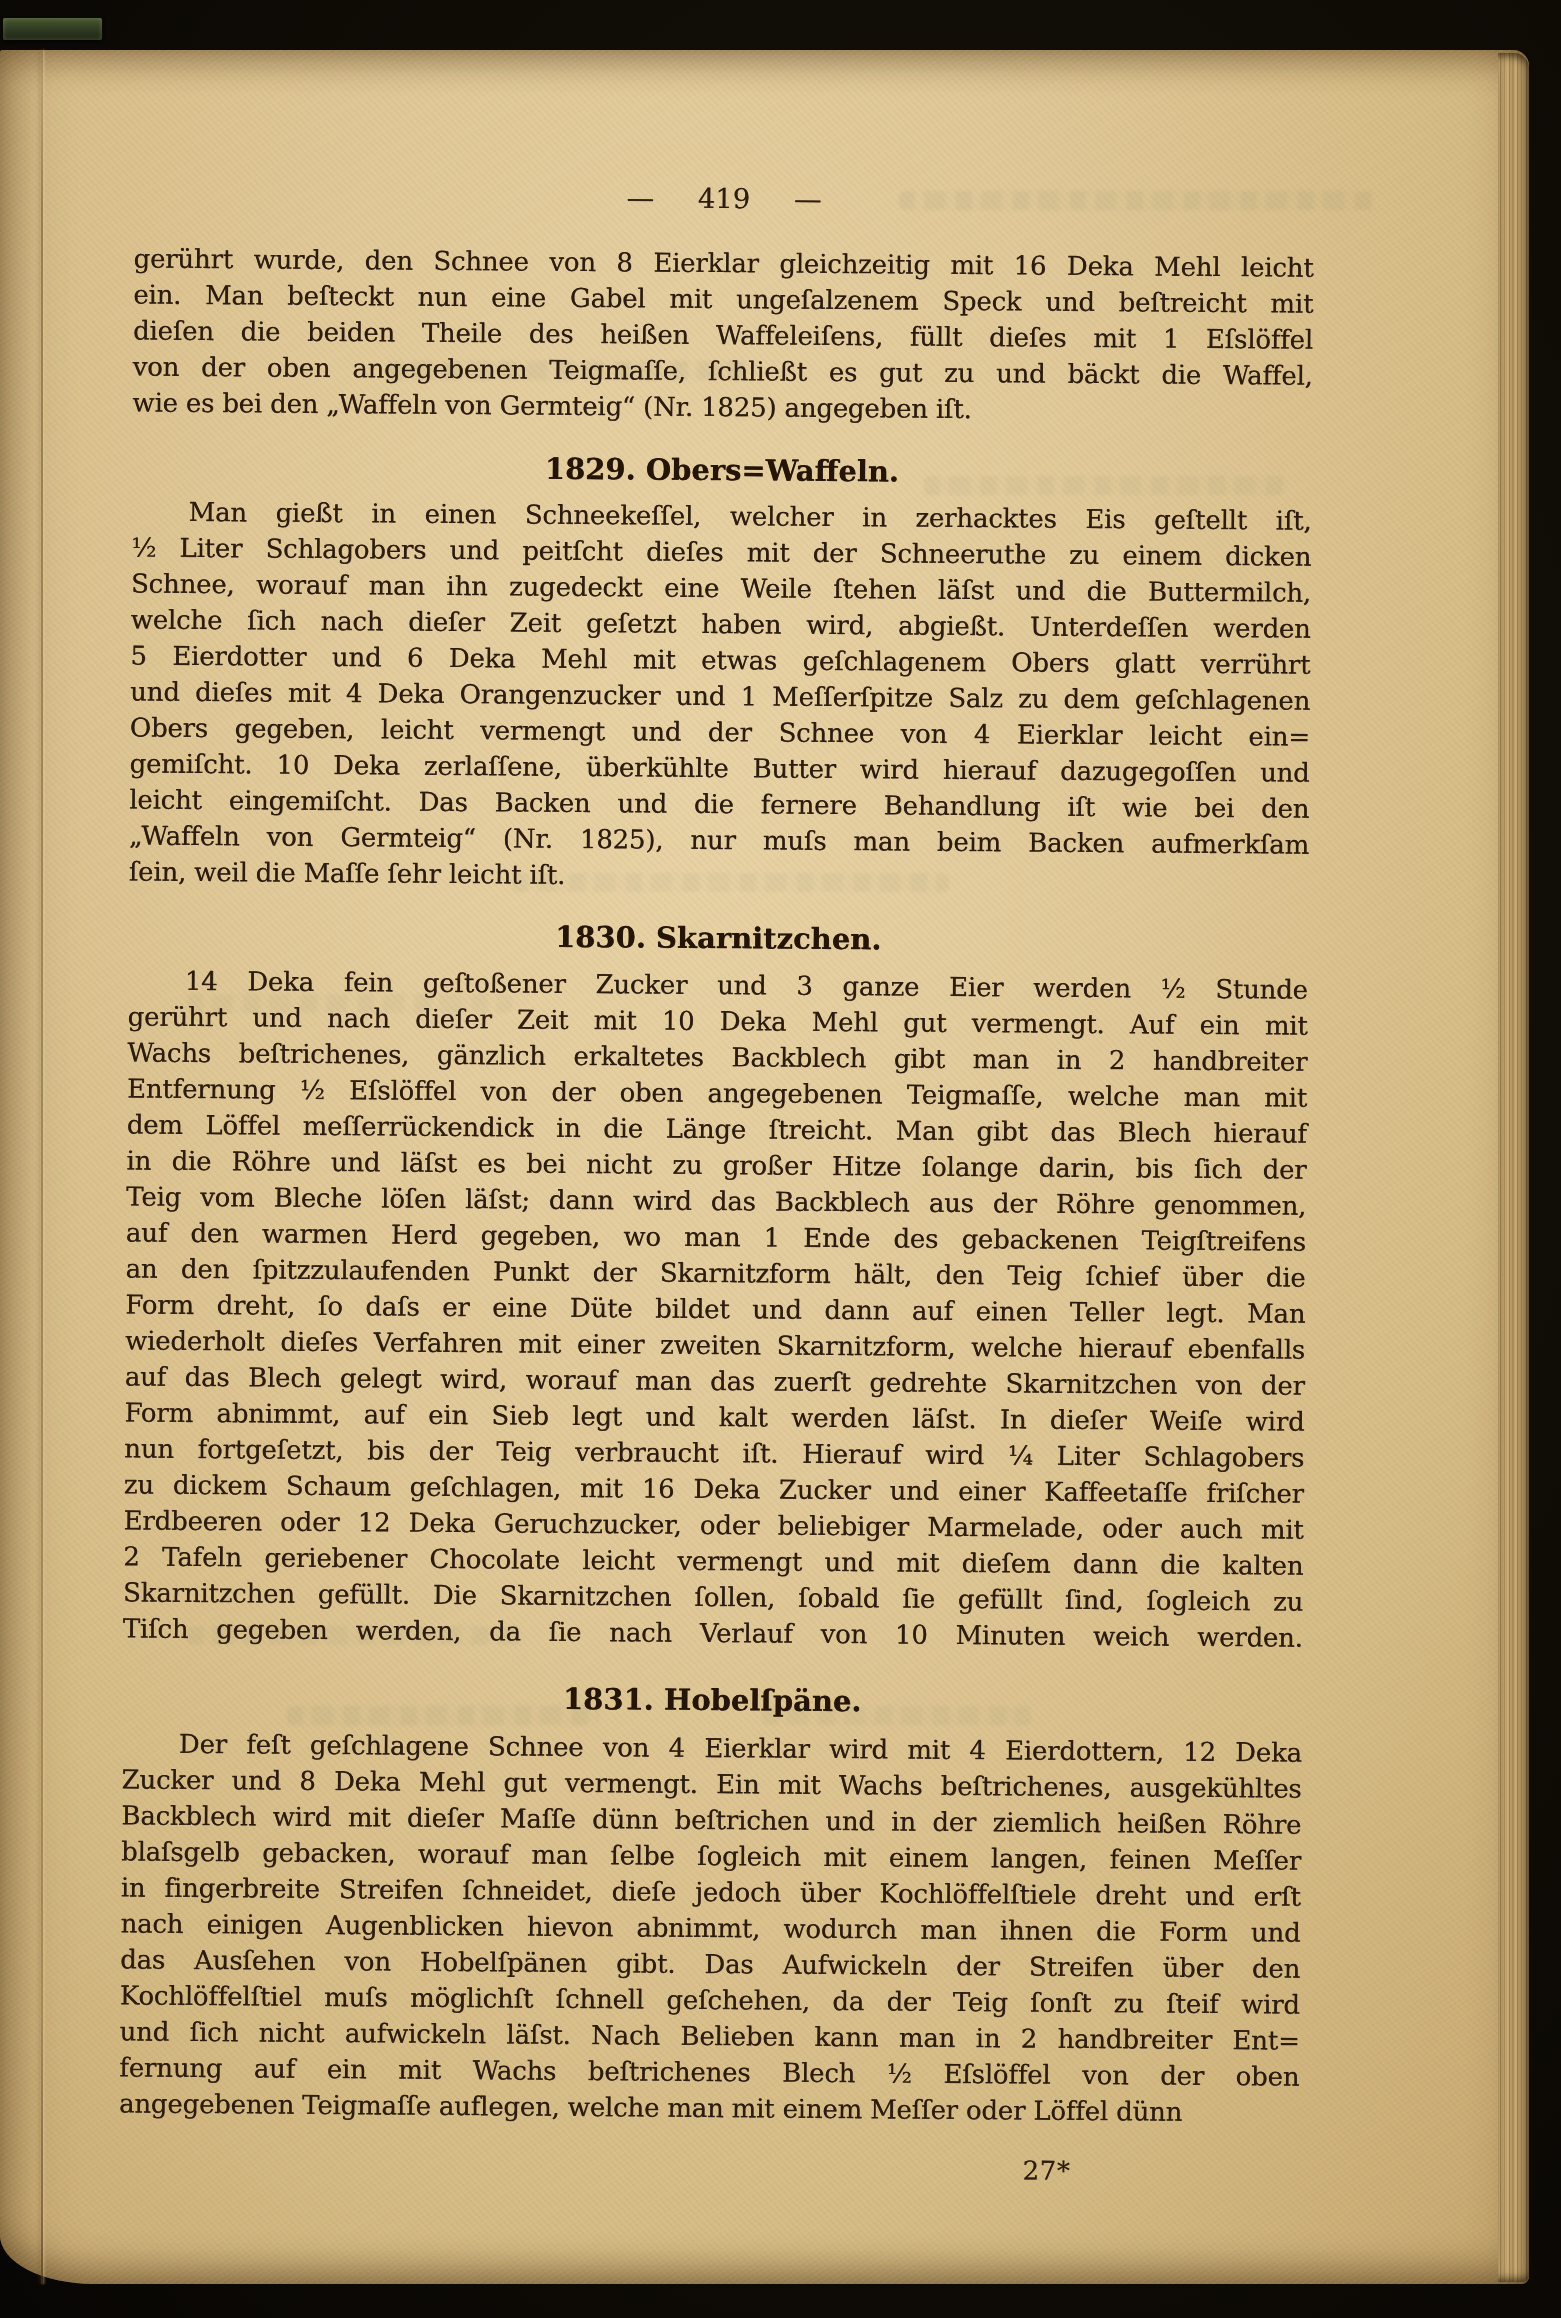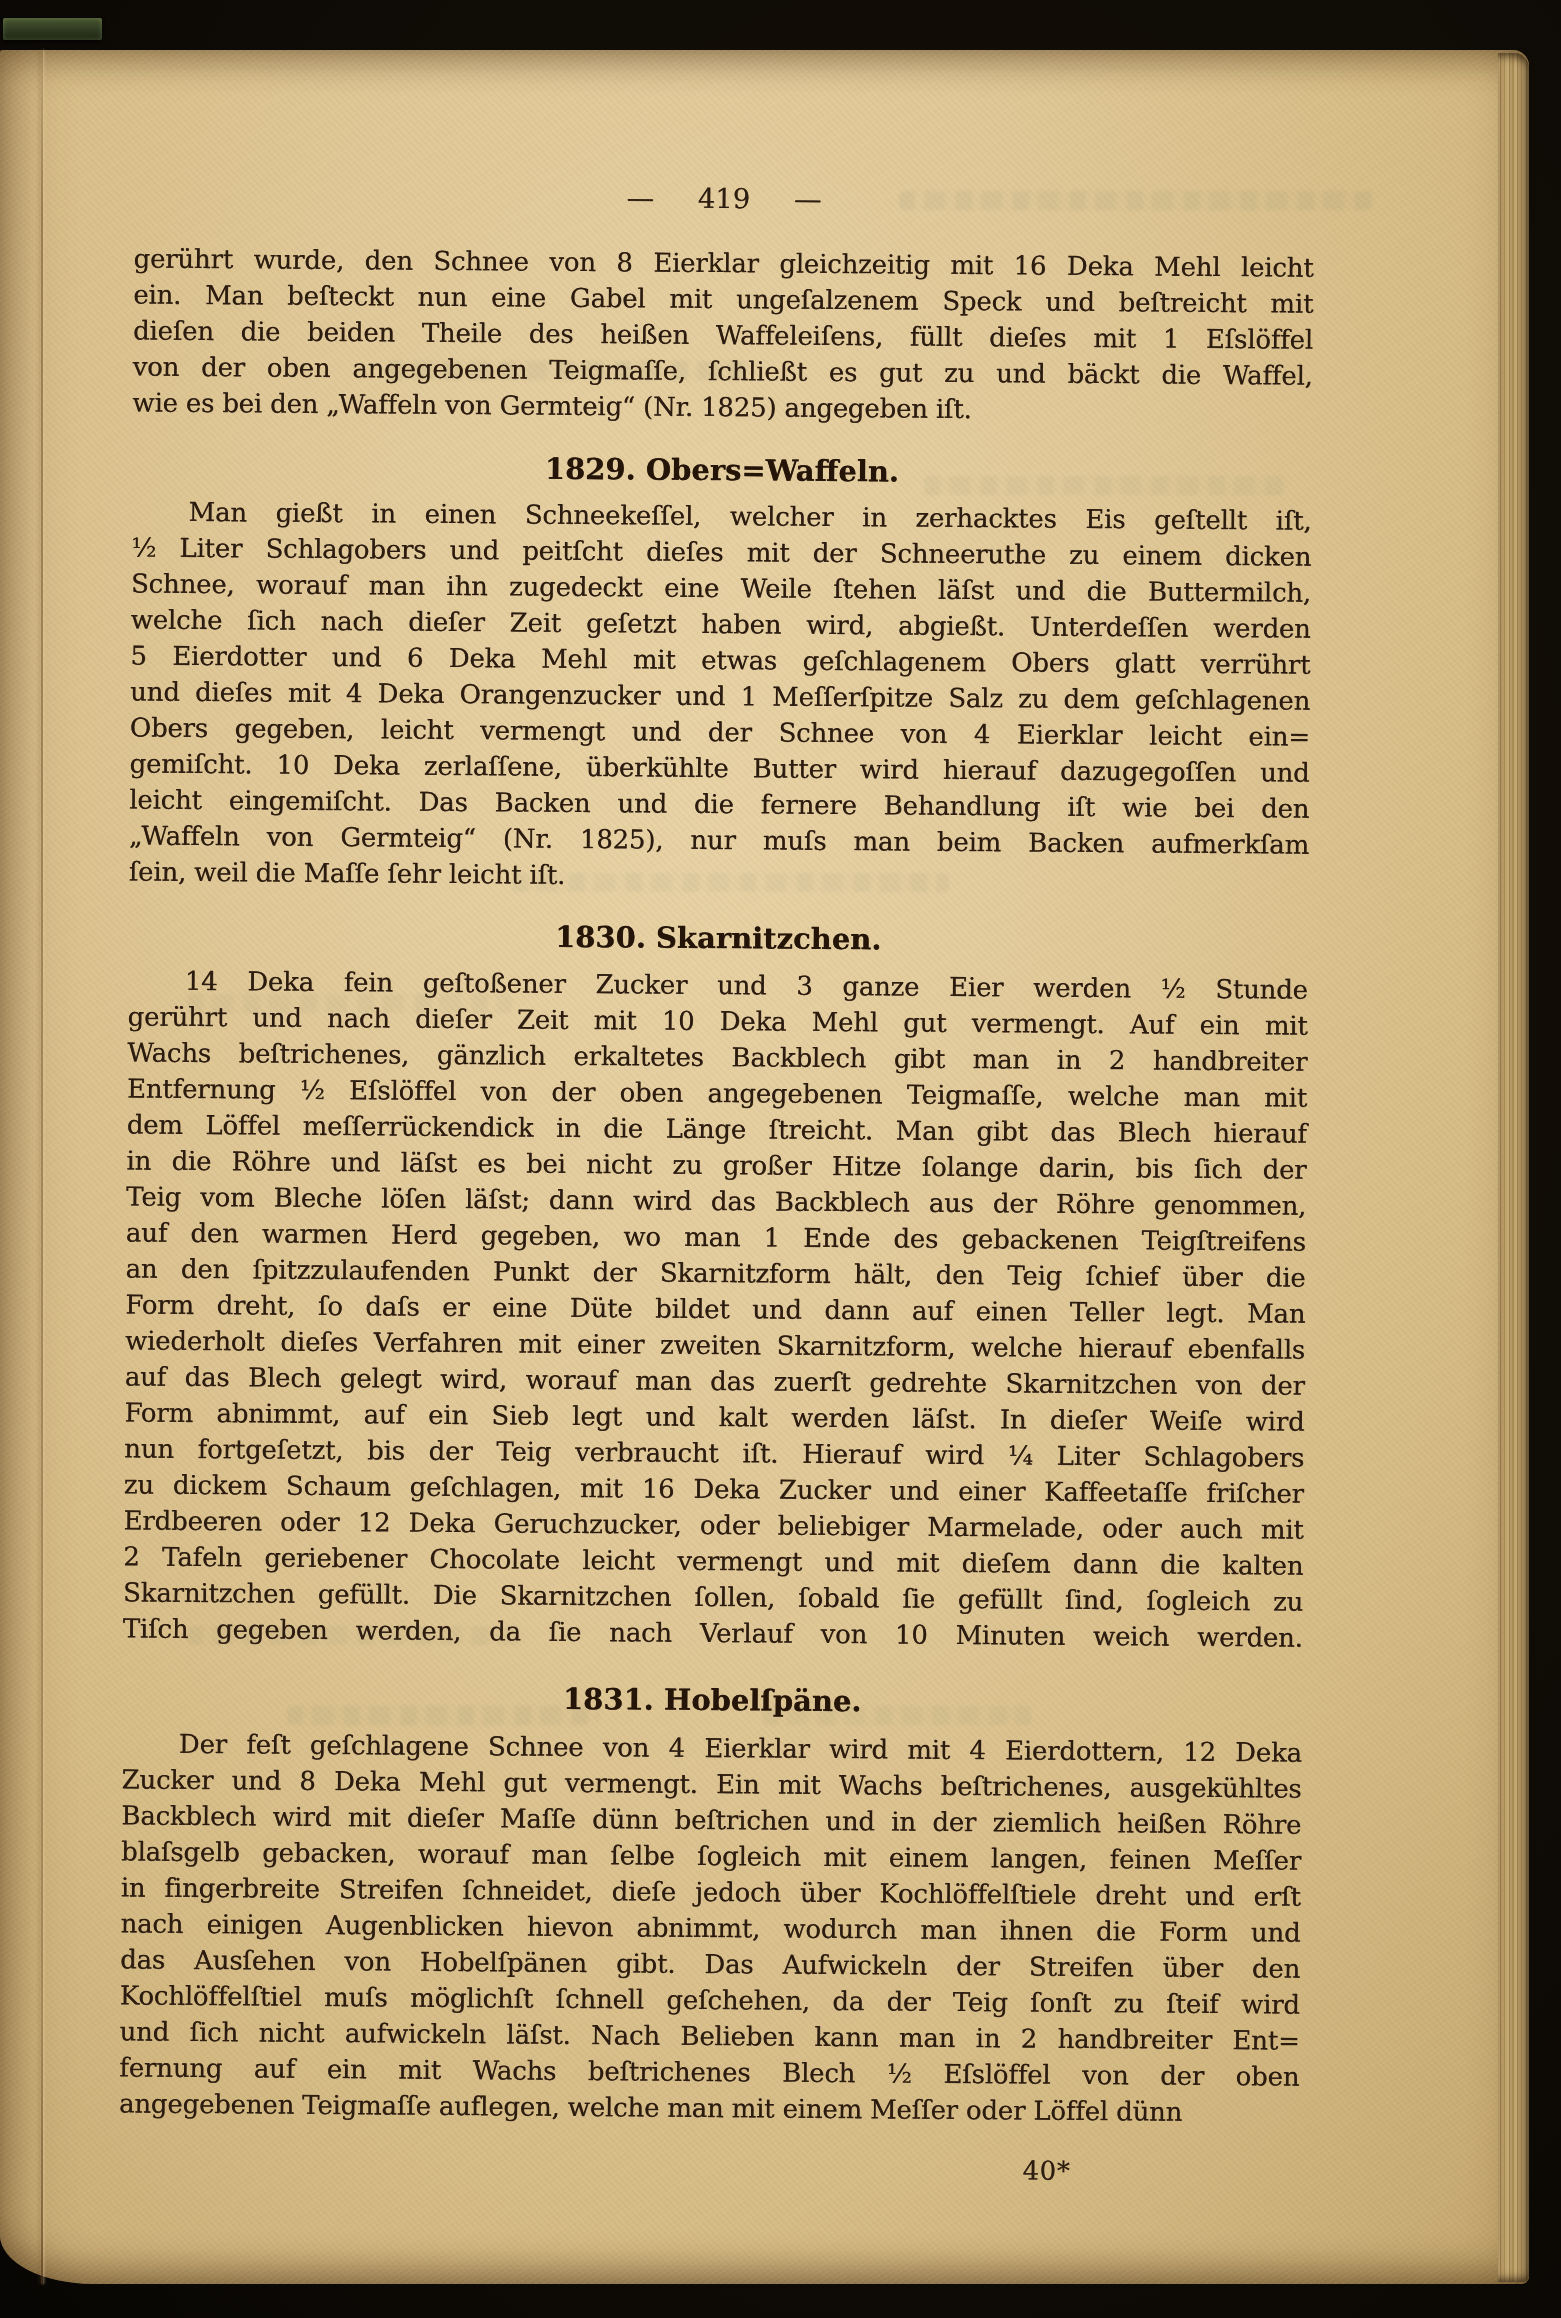--- a/index.html
+++ b/index.html
@@ -156,16 +156,16 @@
     <div class="ln j">blaſsgelb gebacken, worauf man ſelbe ſogleich mit einem langen, feinen Meſſer</div>
     <div class="ln j">in fingerbreite Streifen ſchneidet, dieſe jedoch über Kochlöffelſtiele dreht und erſt</div>
     <div class="ln j">nach einigen Augenblicken hievon abnimmt, wodurch man ihnen die Form und</div>
     <div class="ln j">das Ausſehen von Hobelſpänen gibt. Das Aufwickeln der Streifen über den</div>
     <div class="ln j">Kochlöffelſtiel muſs möglichſt ſchnell geſchehen, da der Teig ſonſt zu ſteif wird</div>
     <div class="ln j">und ſich nicht aufwickeln läſst. Nach Belieben kann man in 2 handbreiter Ent=</div>
     <div class="ln j">fernung auf ein mit Wachs beſtrichenes Blech ½ Eſslöffel von der oben</div>
     <div class="ln">angegebenen Teigmaſſe auflegen, welche man mit einem Meſſer oder Löffel dünn</div>
   </div>
 
-  <div class="printer-mark">40*</div>
+  <div class="printer-mark">27*</div>
 
 </div>
 
 
 </body></html>

